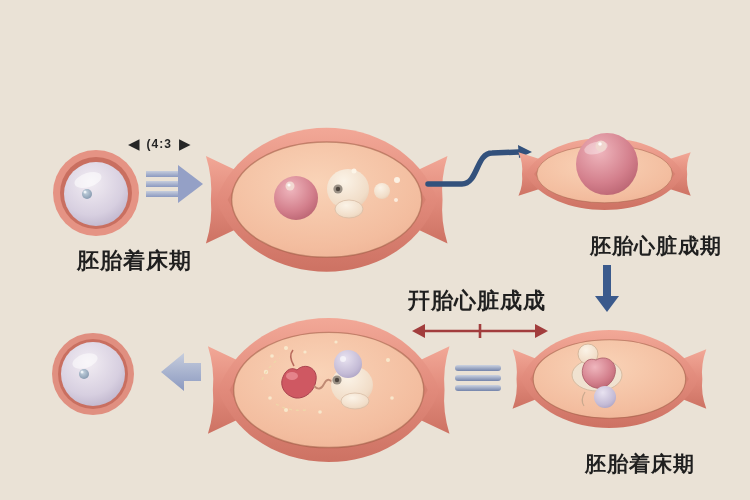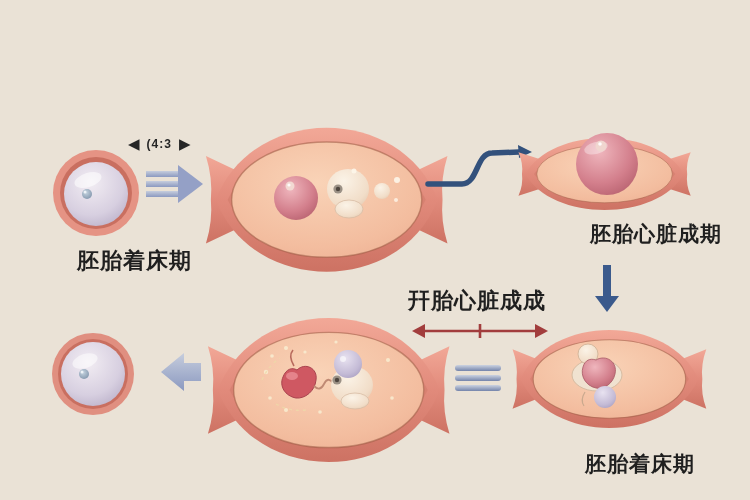--- a/index.html
+++ b/index.html
@@ -209,18 +209,18 @@
   </svg>
 
   <div id="marker">
     <span class="tri">◀</span>
     <span class="ratio">(4:3</span>
     <span class="tri">▶</span>
   </div>
 
   <div class="label" style="left:41px;top:246px;margin-left:36px;">胚胎着床期</div>
 
-  <div class="label" style="left:590px;top:220px;font-size:21px;">胚胎心脏成期</div>
+  <div class="label" style="left:590px;top:232px;font-size:21px;">胚胎心脏成期</div>
 
   <div class="label" style="left:408px;top:286px;">幵胎心脏成成</div>
 
   <div class="label" style="left:585px;top:450px;font-size:21px;">胚胎着床期</div>
 </div>
 
 </body></html>

